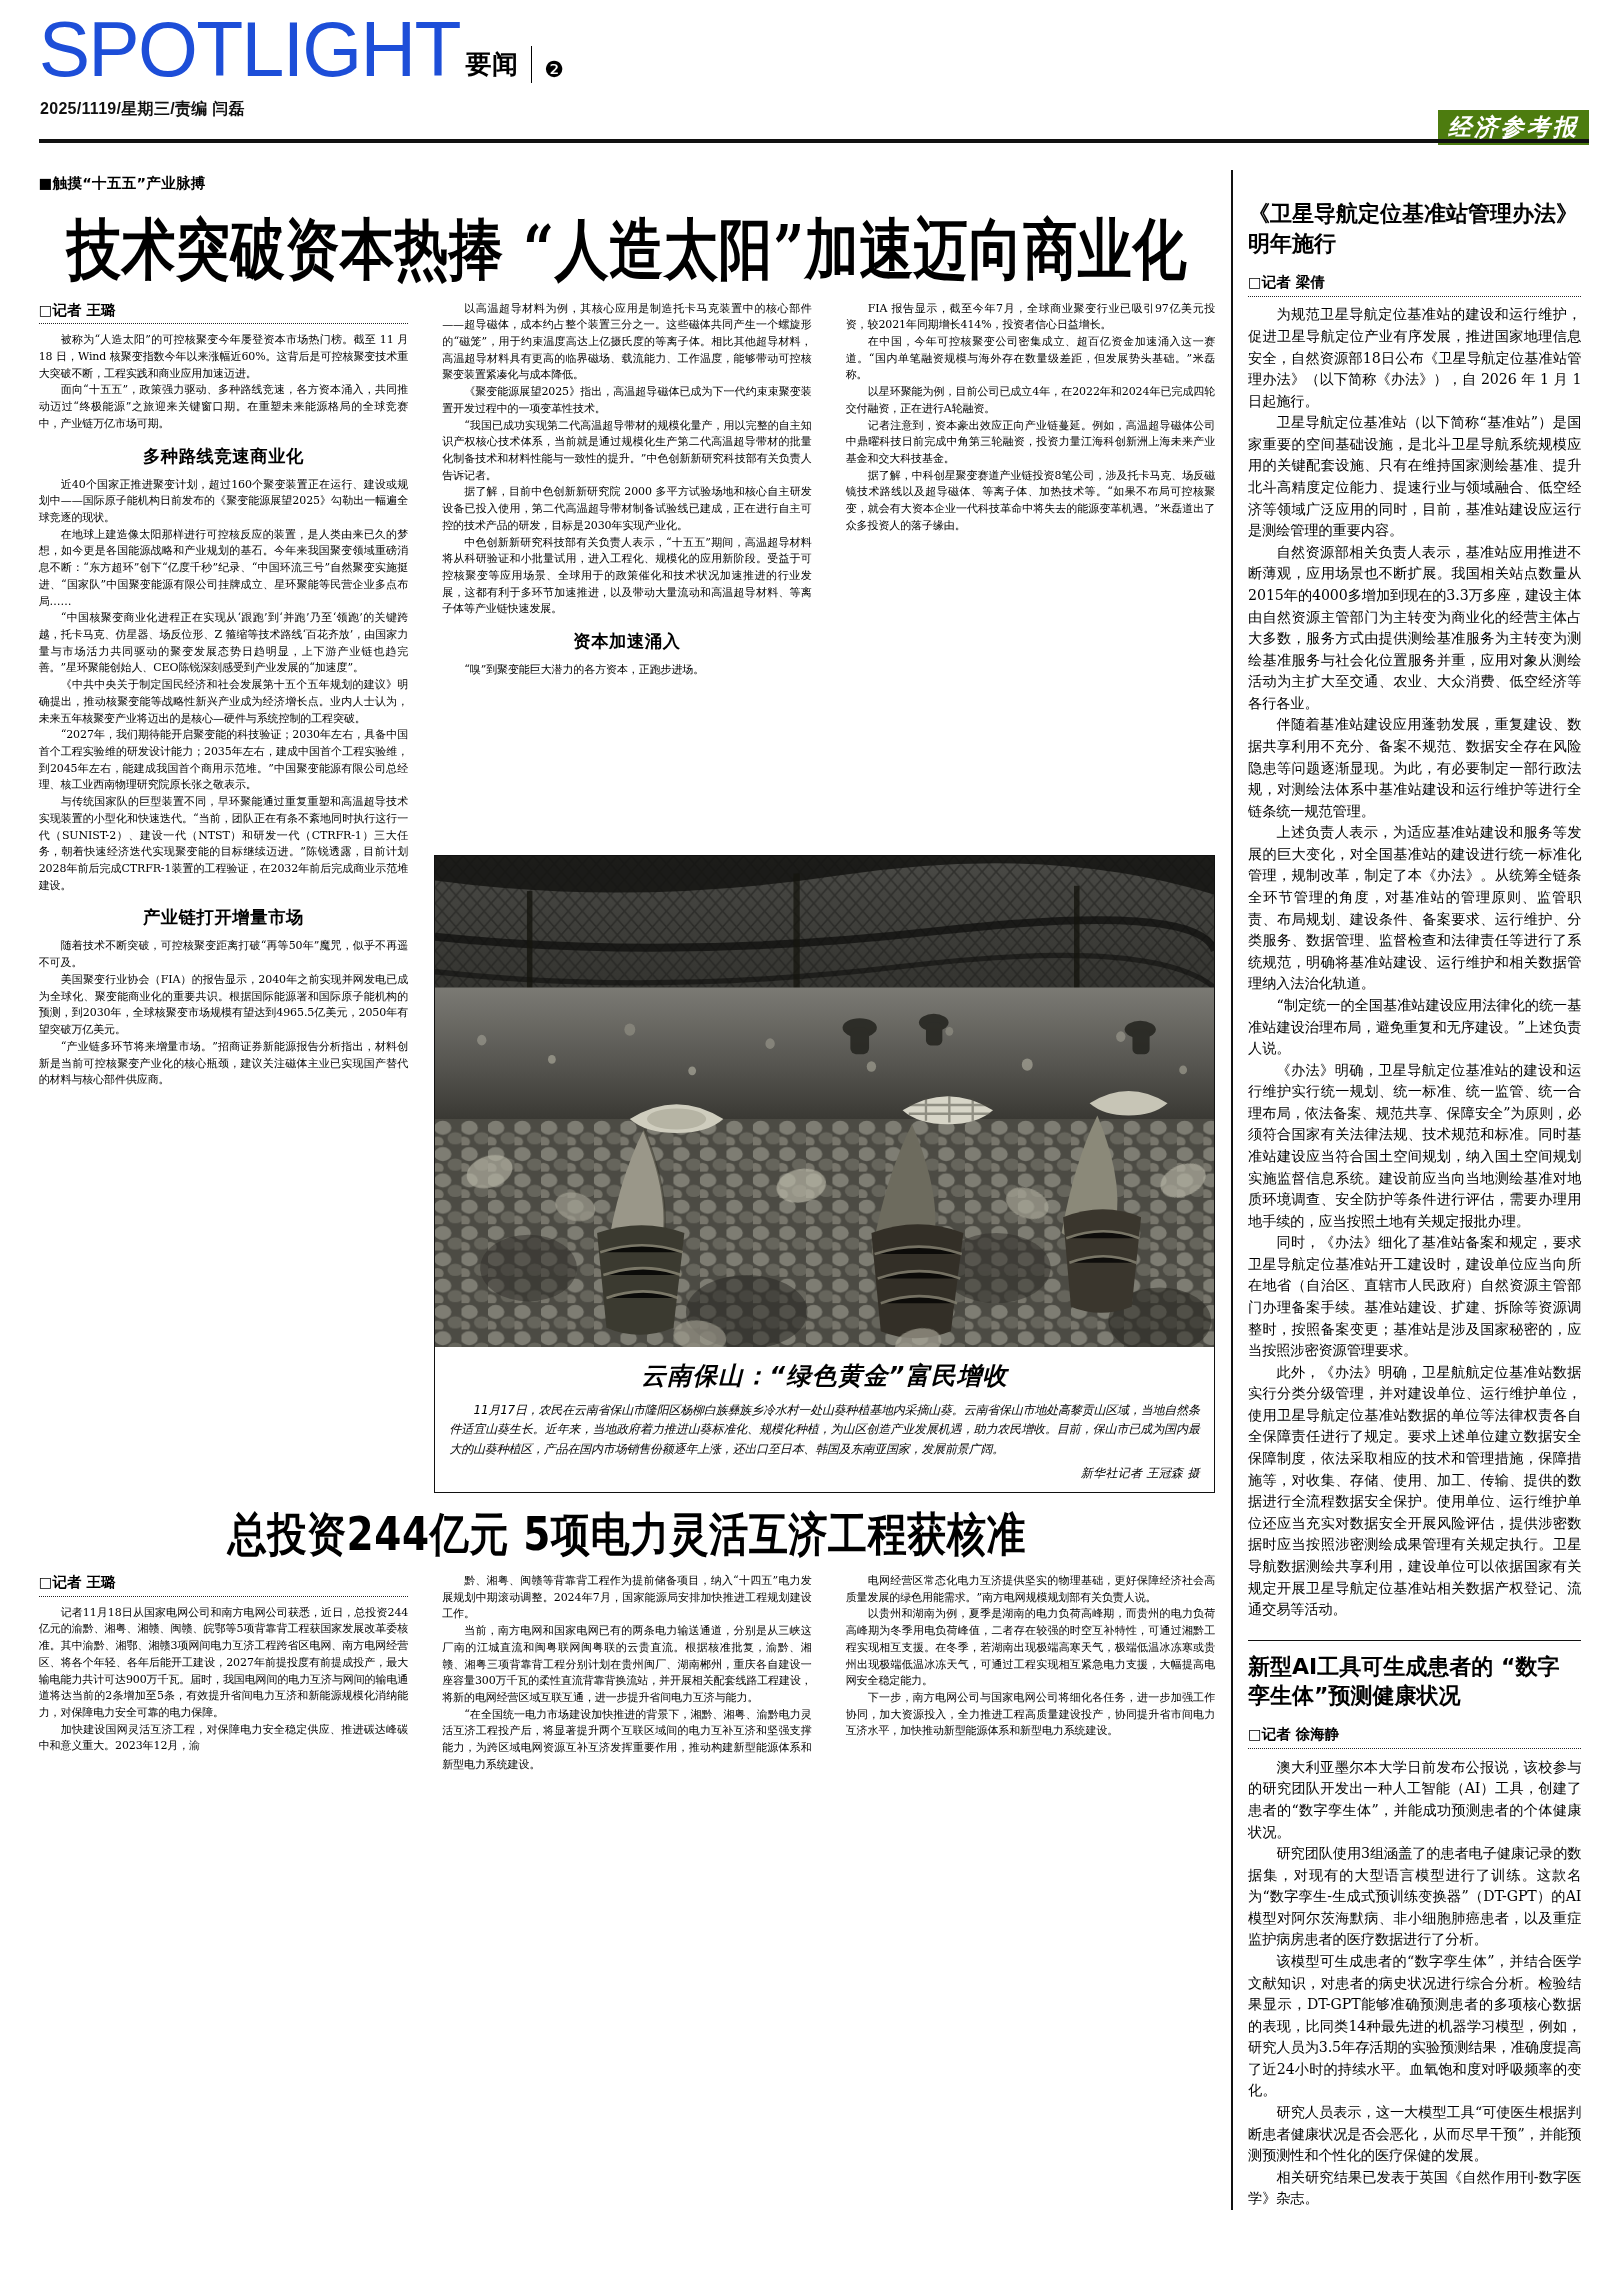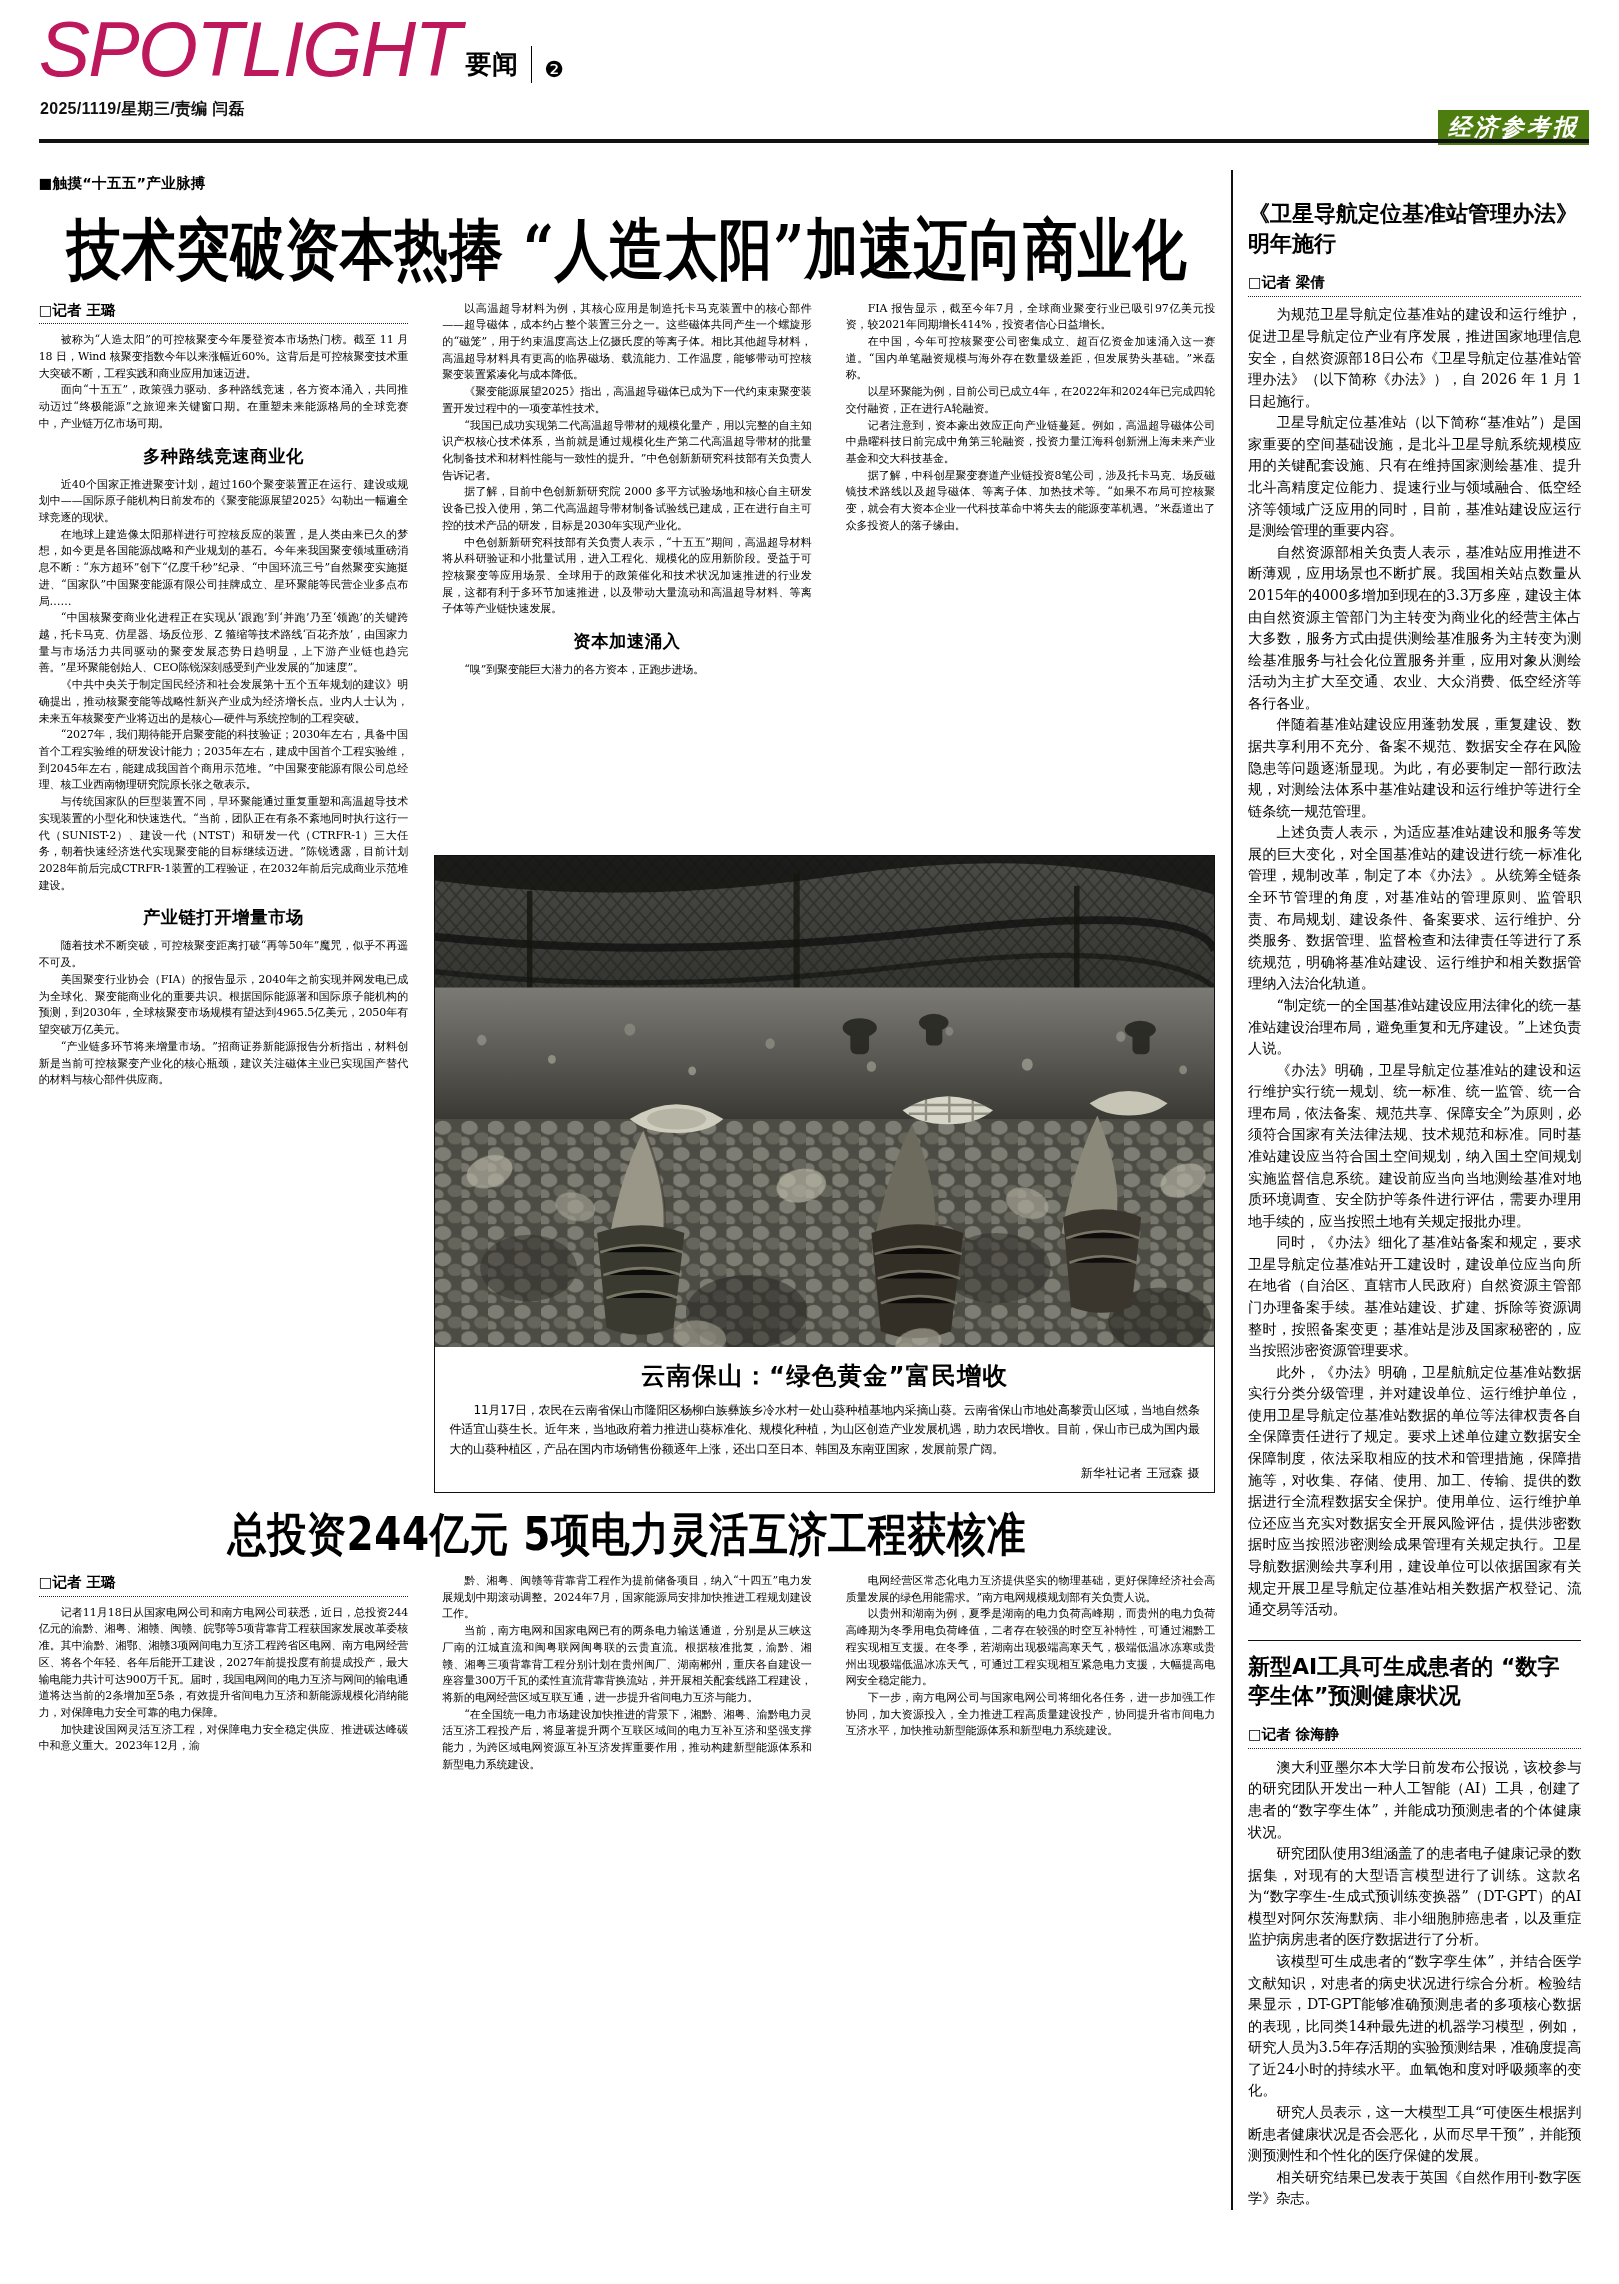--- a/index.html
+++ b/index.html
@@ -29,23 +29,22 @@
     left: 16.7px;
     top: 13.4px;
     display: flex;
     align-items: flex-end;
   }
   .spotlight {
     font-family: "Liberation Sans", "DejaVu Sans", sans-serif;
     font-size: 77px;
     line-height: 0.95;
     letter-spacing: -1.7px;
-    color: #be185d;
+    color: #1d4ed8;
     font-weight: 400;
-    font-style: italic;
   }
   .yaowen {
     font-family: "DejaVu Sans", "Liberation Sans", sans-serif;
     font-size: 26px;
     font-weight: 700;
     color: #000;
     margin-left: 5.6px;
     margin-bottom: 4.5px;
     letter-spacing: 0.6px;
   }
@@ -295,21 +294,21 @@
           <div class="col">
             <p class="body">FIA 报告显示，截至今年7月，全球商业聚变行业已吸引97亿美元投资，较2021年同期增长414%，投资者信心日益增长。</p>
             <p class="body">在中国，今年可控核聚变公司密集成立、超百亿资金加速涌入这一赛道。“国内单笔融资规模与海外存在数量级差距，但发展势头基础。”米磊称。</p>
             <p class="body">以星环聚能为例，目前公司已成立4年，在2022年和2024年已完成四轮交付融资，正在进行A轮融资。</p>
             <p class="body">记者注意到，资本豪出效应正向产业链蔓延。例如，高温超导磁体公司中鼎曜科技日前完成中角第三轮融资，投资力量江海科创新洲上海未来产业基金和交大科技基金。</p>
             <p class="body">据了解，中科创星聚变赛道产业链投资8笔公司，涉及托卡马克、场反磁镜技术路线以及超导磁体、等离子体、加热技术等。“如果不布局可控核聚变，就会有大资本企业一代科技革命中将失去的能源变革机遇。”米磊道出了众多投资人的落子缘由。</p>
           </div>
         </div>
       </div>
 
-      <div style="display:flex; gap:16px; margin-top:-240px;">
+      <div style="display:flex; gap:16px; margin-top:-240px;font-style:italic;">
         <div style="flex:1;"></div>
         <div style="flex:2.06;">
           <div class="photo-block">
             <div class="photo">
               <svg viewBox="0 0 1000 560" preserveAspectRatio="none" aria-hidden="true">
                 <defs>
                   <linearGradient id="sky" x1="0" y1="0" x2="0" y2="1">
                     <stop offset="0%" stop-color="#4a4a46"></stop>
                     <stop offset="100%" stop-color="#2e2e2a"></stop>
                   </linearGradient>

